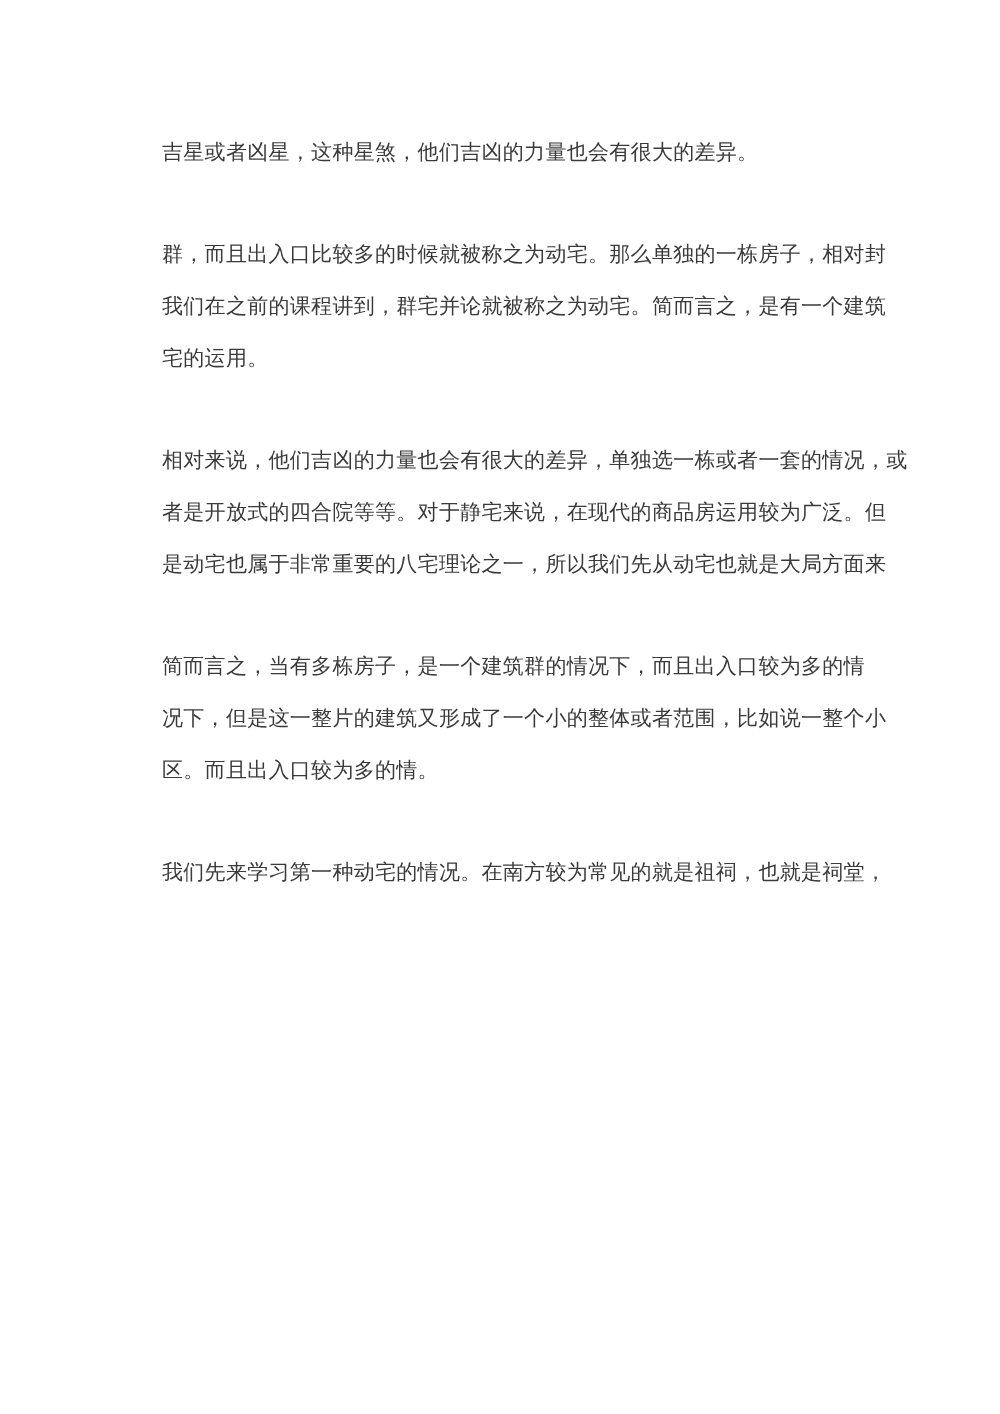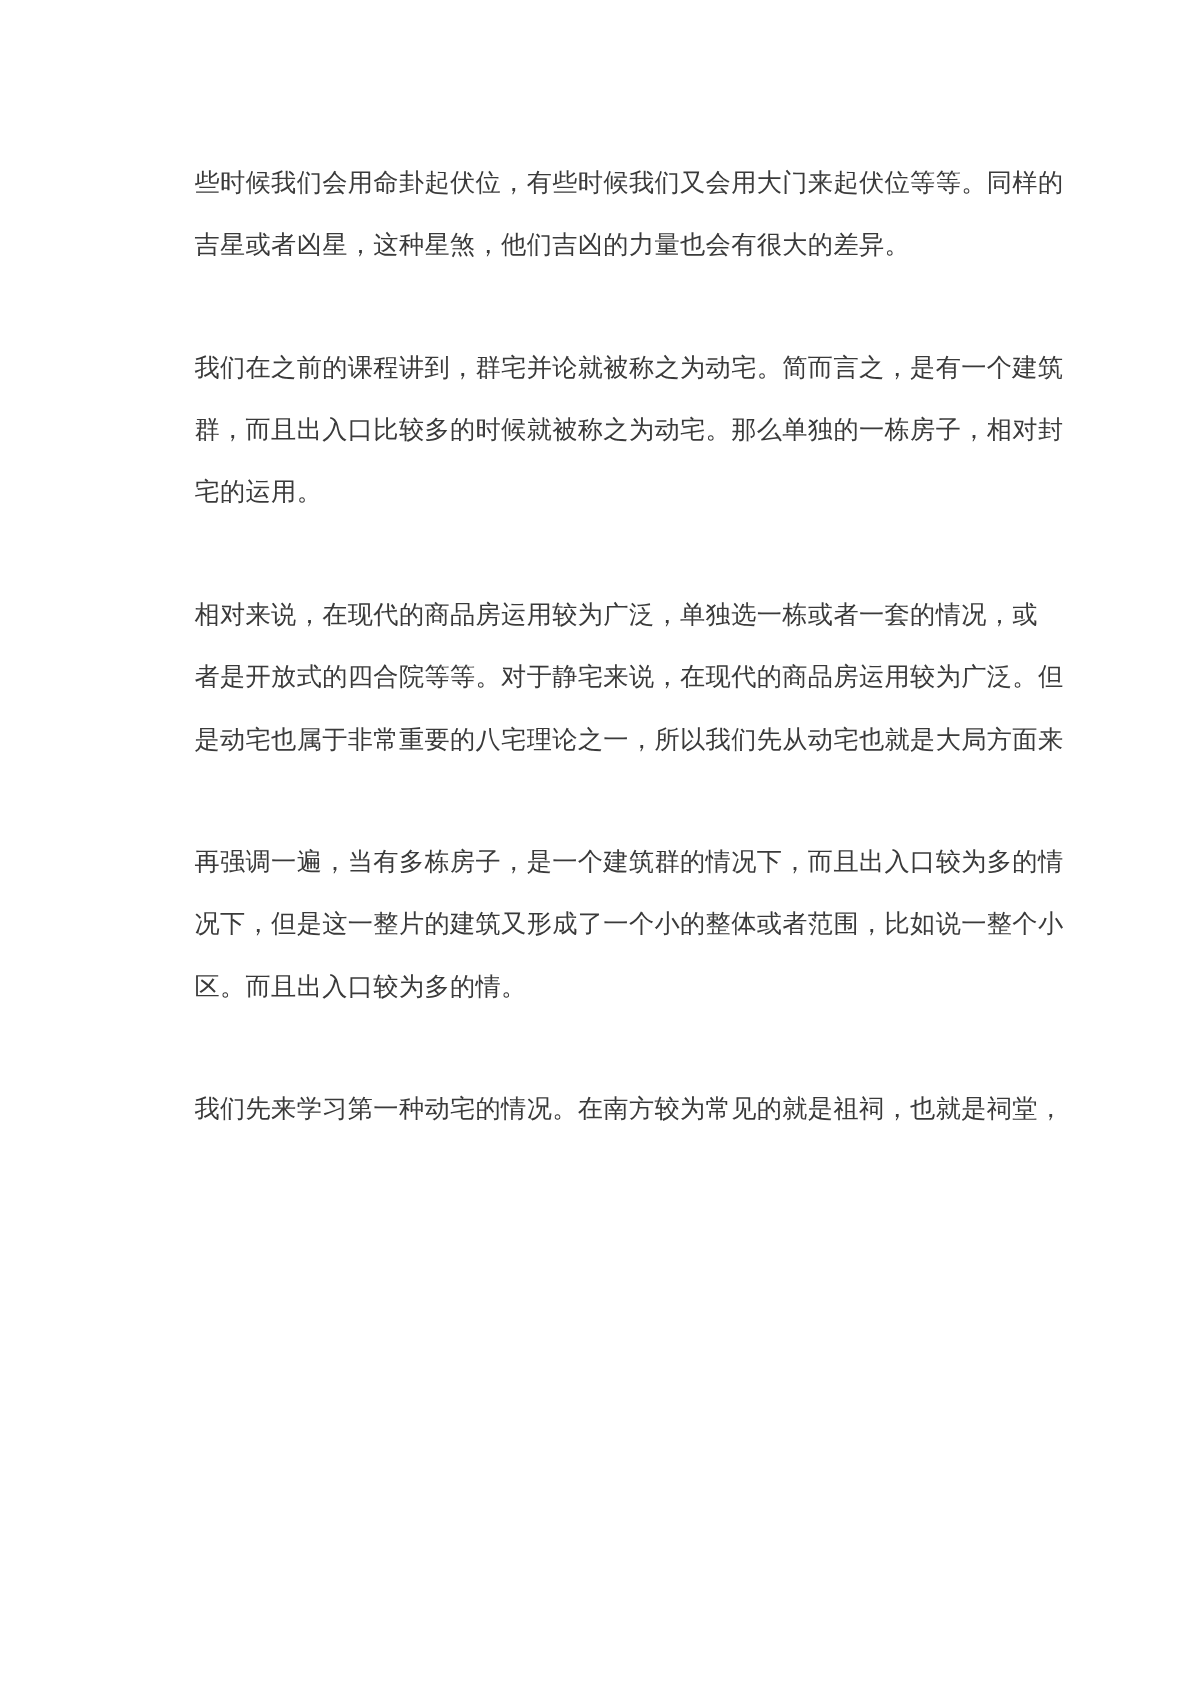--- a/index.html
+++ b/index.html
@@ -35,38 +35,37 @@
     display: block;
     white-space: nowrap;
   }
 </style>
 </head>
 <body>
 
 <div class="page">
 
   <p class="para">
-    <span class="line">些时候我们会用命卦起伏位，有些时候我们又会用大门来起伏位等等。同样的</span>
     <span class="line">吉星或者凶星，这种星煞，他们吉凶的力量也会有很大的差异。</span>
   </p>
 
   <p class="para">
+    <span class="line">群，而且出入口比较多的时候就被称之为动宅。那么单独的一栋房子，相对封</span>
     <span class="line">我们在之前的课程讲到，群宅并论就被称之为动宅。简而言之，是有一个建筑</span>
-    <span class="line">群，而且出入口比较多的时候就被称之为动宅。那么单独的一栋房子，相对封</span>
     <span class="line">宅的运用。</span>
   </p>
 
   <p class="para">
-    <span class="line">相对来说，在现代的商品房运用较为广泛，单独选一栋或者一套的情况，或</span>
+    <span class="line">相对来说，他们吉凶的力量也会有很大的差异，单独选一栋或者一套的情况，或</span>
     <span class="line">者是开放式的四合院等等。对于静宅来说，在现代的商品房运用较为广泛。但</span>
     <span class="line">是动宅也属于非常重要的八宅理论之一，所以我们先从动宅也就是大局方面来</span>
   </p>
 
   <p class="para">
-    <span class="line">再强调一遍，当有多栋房子，是一个建筑群的情况下，而且出入口较为多的情</span>
+    <span class="line">简而言之，当有多栋房子，是一个建筑群的情况下，而且出入口较为多的情</span>
     <span class="line">况下，但是这一整片的建筑又形成了一个小的整体或者范围，比如说一整个小</span>
     <span class="line">区。而且出入口较为多的情。</span>
   </p>
 
 
 
   <p class="para">
     <span class="line">我们先来学习第一种动宅的情况。在南方较为常见的就是祖祠，也就是祠堂，</span>
   </p>
 

